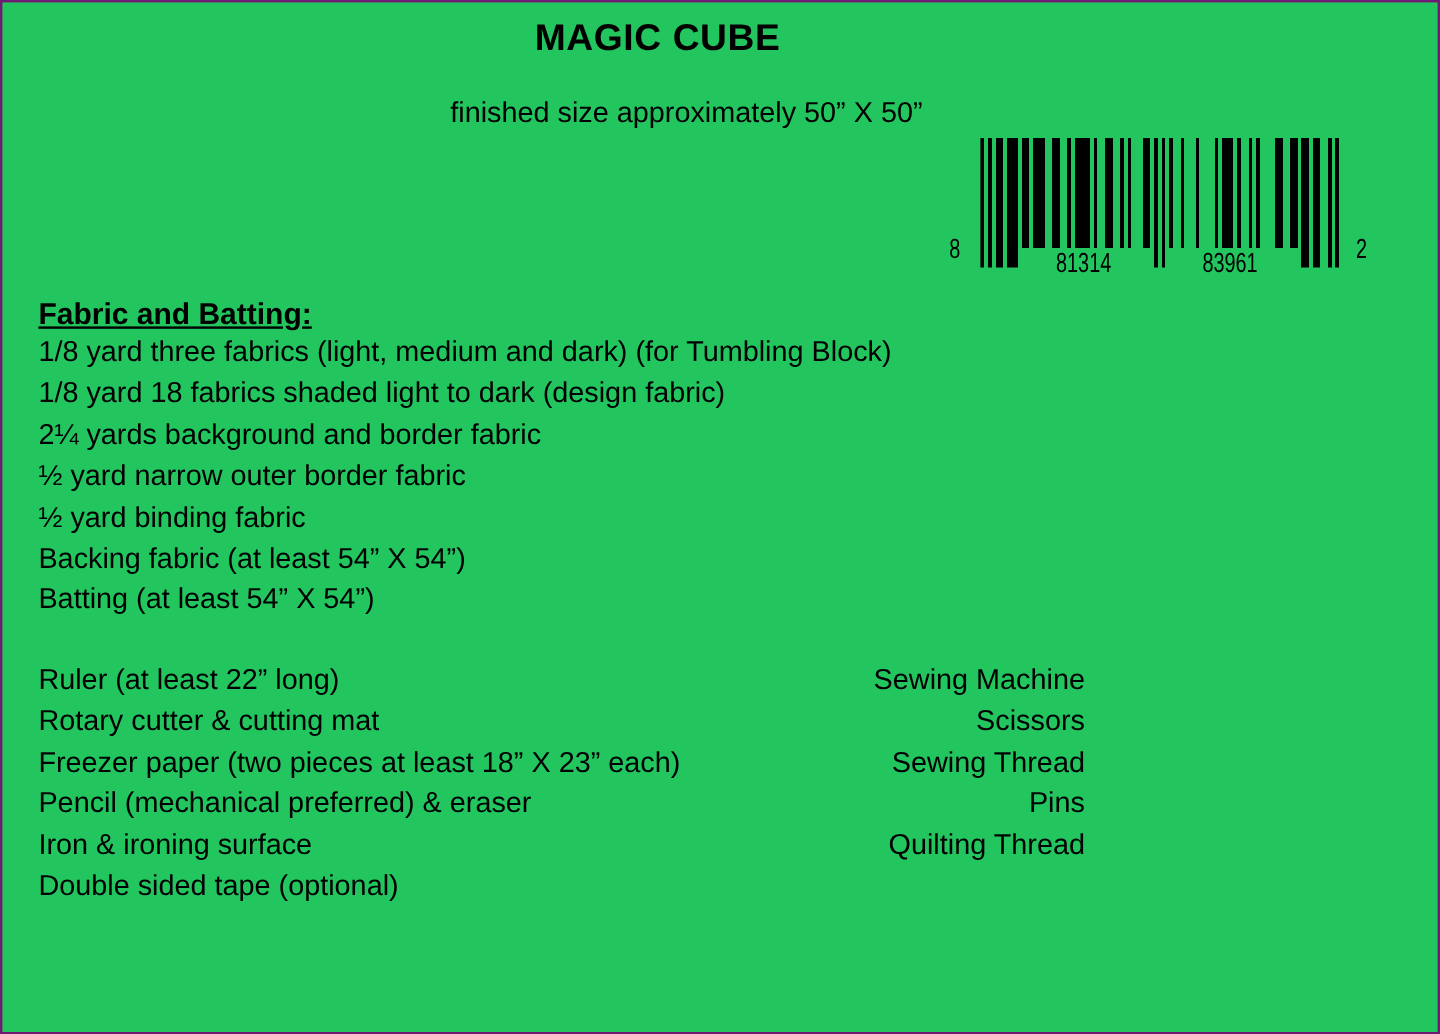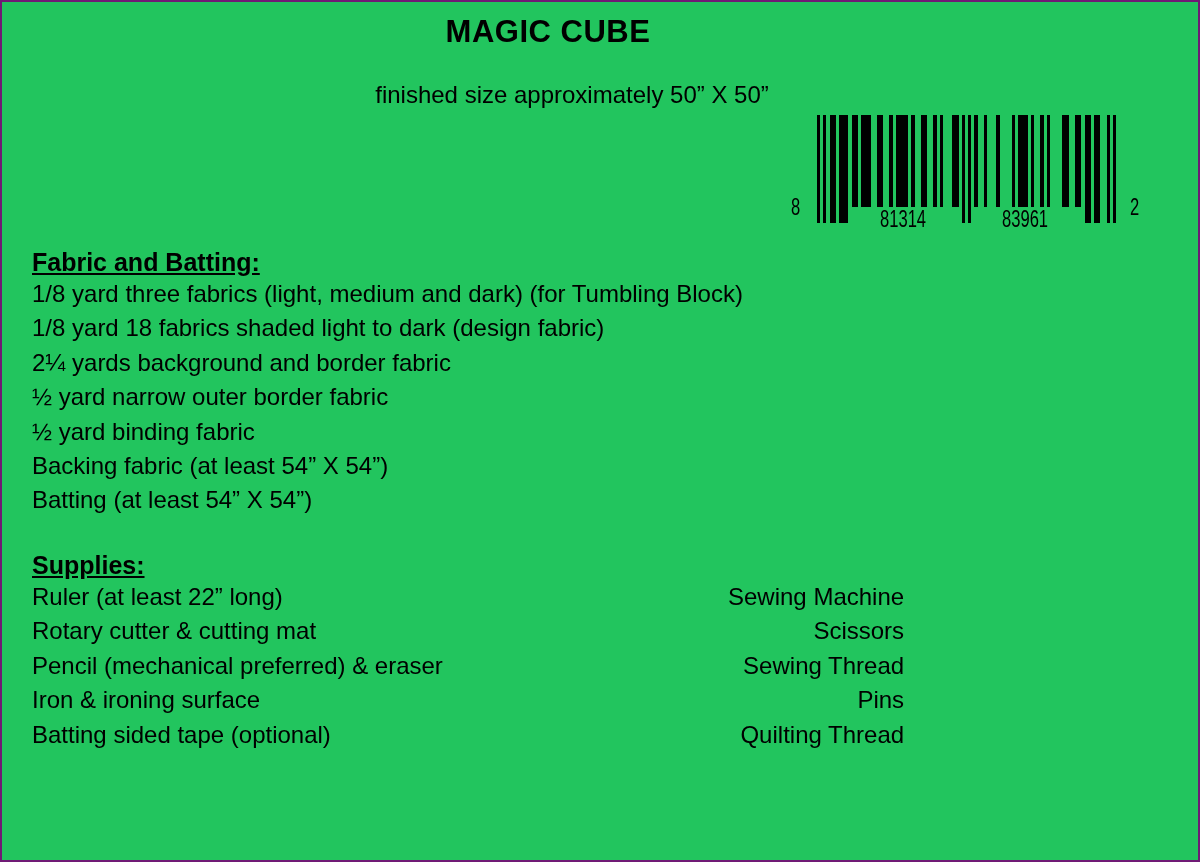--- a/index.html
+++ b/index.html
@@ -149,28 +149,28 @@
       <div class="line">1/8 yard 18 fabrics shaded light to dark (design fabric)</div>
       <div class="line">2¼ yards background and border fabric</div>
       <div class="line">½ yard narrow outer border fabric</div>
       <div class="line">½ yard binding fabric</div>
       <div class="line">Backing fabric (at least 54” X 54”)</div>
       <div class="line">Batting (at least 54” X 54”)</div>
     </div>
   </div>
 
   <div class="section supplies-section">
-    <div class="section-heading">Supplies:</div>
     <div class="supplies-columns">
       <div class="line-list">
         <div class="line">Ruler (at least 22” long)</div>
         <div class="line">Rotary cutter &amp; cutting mat</div>
+        <div class="line">Freezer paper (two pieces at least 18” X 23” each)</div>
         <div class="line">Pencil (mechanical preferred) &amp; eraser</div>
         <div class="line">Iron &amp; ironing surface</div>
-        <div class="line">Batting sided tape (optional)</div>
+        <div class="line">Double sided tape (optional)</div>
       </div>
       <div class="line-list supplies-right">
         <div class="line">Sewing Machine</div>
         <div class="line">Scissors</div>
         <div class="line">Sewing Thread</div>
         <div class="line">Pins</div>
         <div class="line">Quilting Thread</div>
       </div>
     </div>
   </div>

